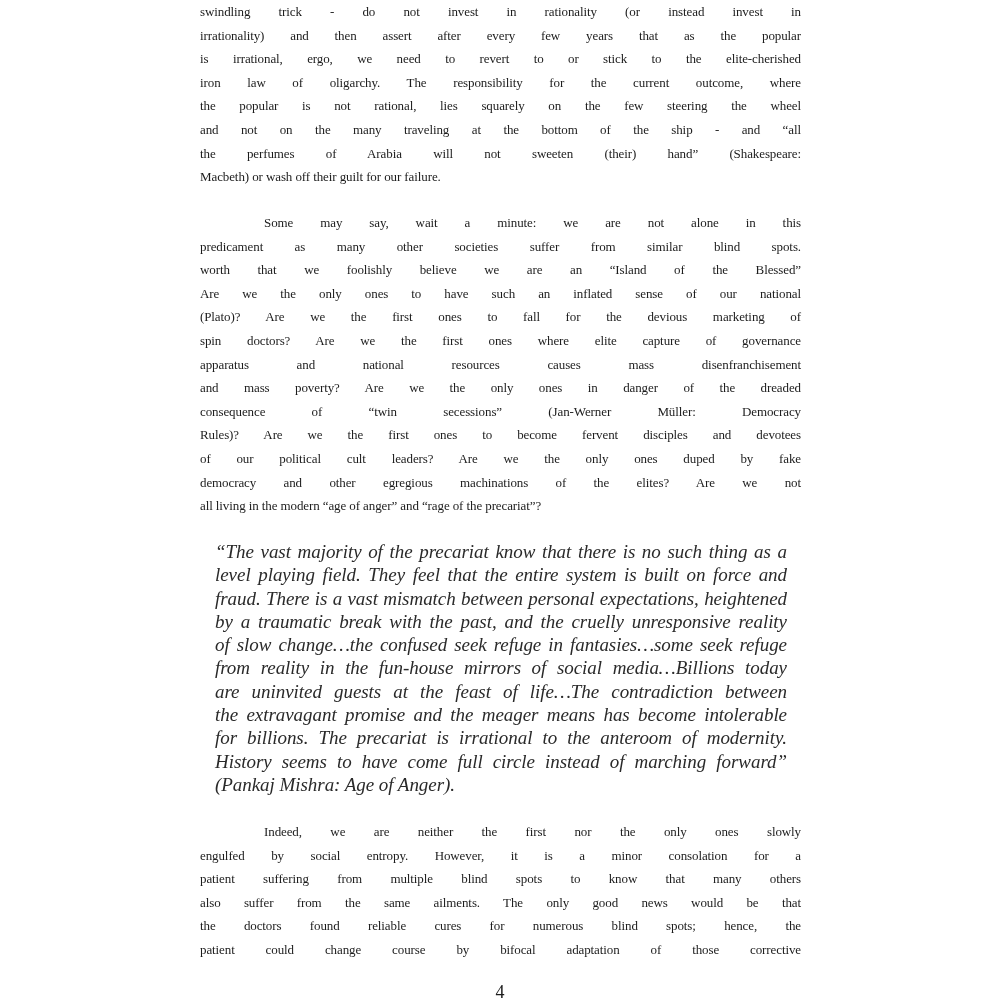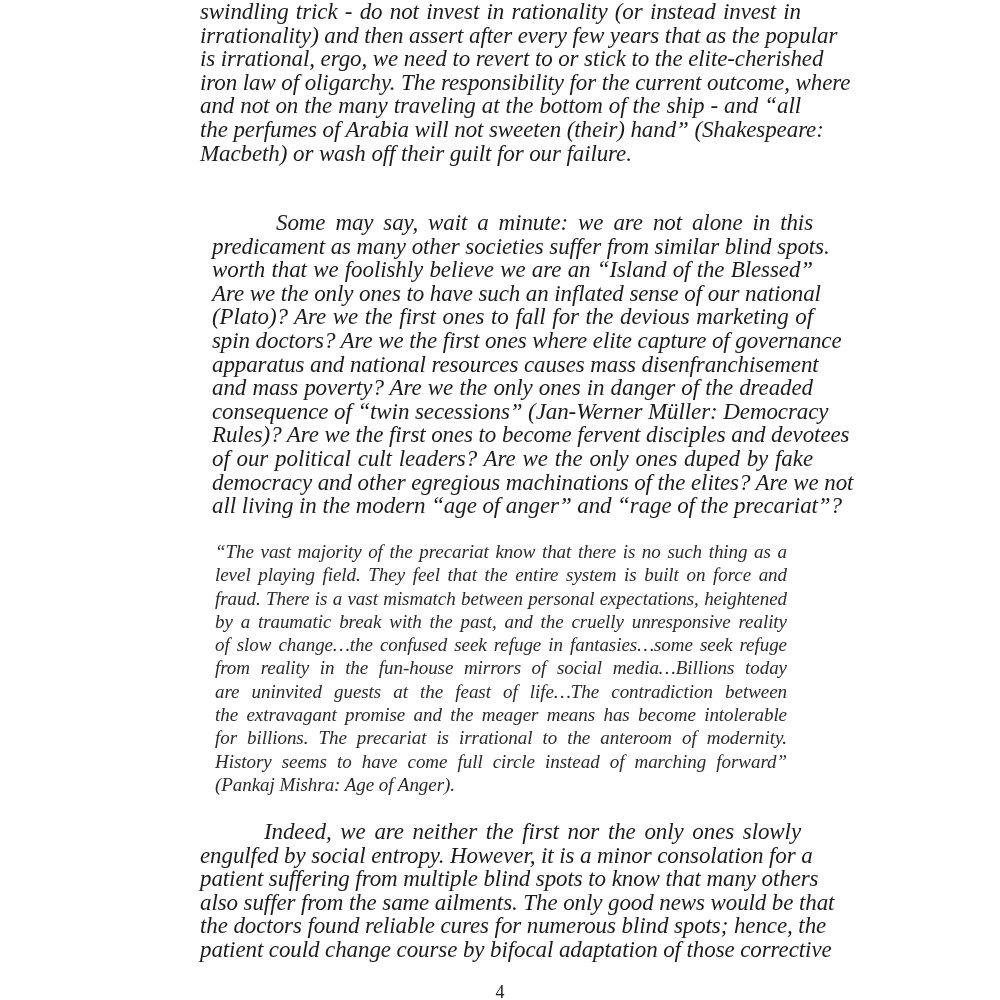--- a/index.html
+++ b/index.html
@@ -18,38 +18,37 @@
     .page {
       position: absolute;
       left: 200px;
       top: 0px;
       width: 601px;
     }
     .line {
       display: block;
       height: 23.6px;
       line-height: 23.6px;
-      font-size: 23px;
+      font-size: 13px;
       white-space: nowrap;
       text-align: justify;
       text-align-last: justify;
       letter-spacing: -0.1px;
-      font-style: italic;
     }
     .line.last {
       text-align-last: left;
     }
     .line.indent {
       padding-left: 64px;
     }
     .para {
       margin: 0;
     }
     #p1 { position: absolute; top: 0px; left: 0; width: 601px; }
-    #p2 { position: absolute; top: 211px; left: 12px; width: 601px; }
+    #p2 { position: absolute; top: 211px; left: 0; width: 601px; }
     #quote { position: absolute; top: 540px; left: 15px; width: 572px; }
     #p3 { position: absolute; top: 820px; left: 0; width: 601px; }
     .quote .line {
       font-style: italic;
       font-size: 19px;
       height: 23.3px;
       line-height: 23.3px;
       color: #2a2a2a;
       letter-spacing: -0.05px;
     }
@@ -68,20 +67,21 @@
 </head>
 <body>
 
 <div class="page">
 
   <div id="p1" class="para">
     <span class="line">swindling trick - do not invest in rationality (or instead invest in</span>
     <span class="line">irrationality) and then assert after every few years that as the popular</span>
     <span class="line">is irrational, ergo, we need to revert to or stick to the elite-cherished</span>
     <span class="line">iron law of oligarchy. The responsibility for the current outcome, where</span>
+    <span class="line">the popular is not rational, lies squarely on the few steering the wheel</span>
     <span class="line">and not on the many traveling at the bottom of the ship - and “all</span>
     <span class="line">the perfumes of Arabia will not sweeten (their) hand” (Shakespeare:</span>
     <span class="line last">Macbeth) or wash off their guilt for our failure.</span>
   </div>
 
   <div id="p2" class="para">
     <span class="line indent">Some may say, wait a minute: we are not alone in this</span>
     <span class="line">predicament as many other societies suffer from similar blind spots.</span>
     <span class="line">worth that we foolishly believe we are an “Island of the Blessed”</span>
     <span class="line">Are we the only ones to have such an inflated sense of our national</span>

